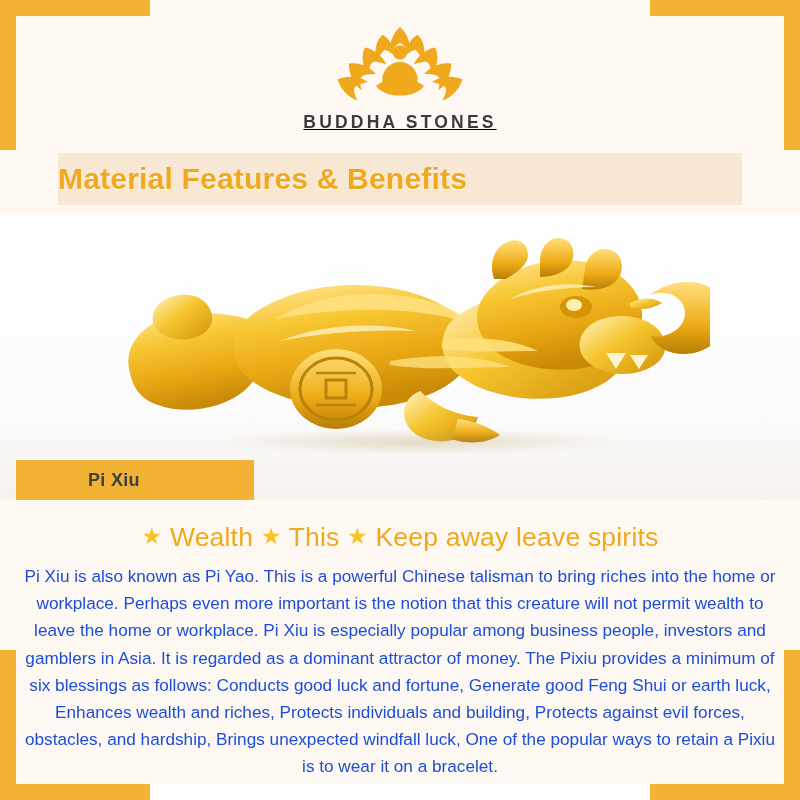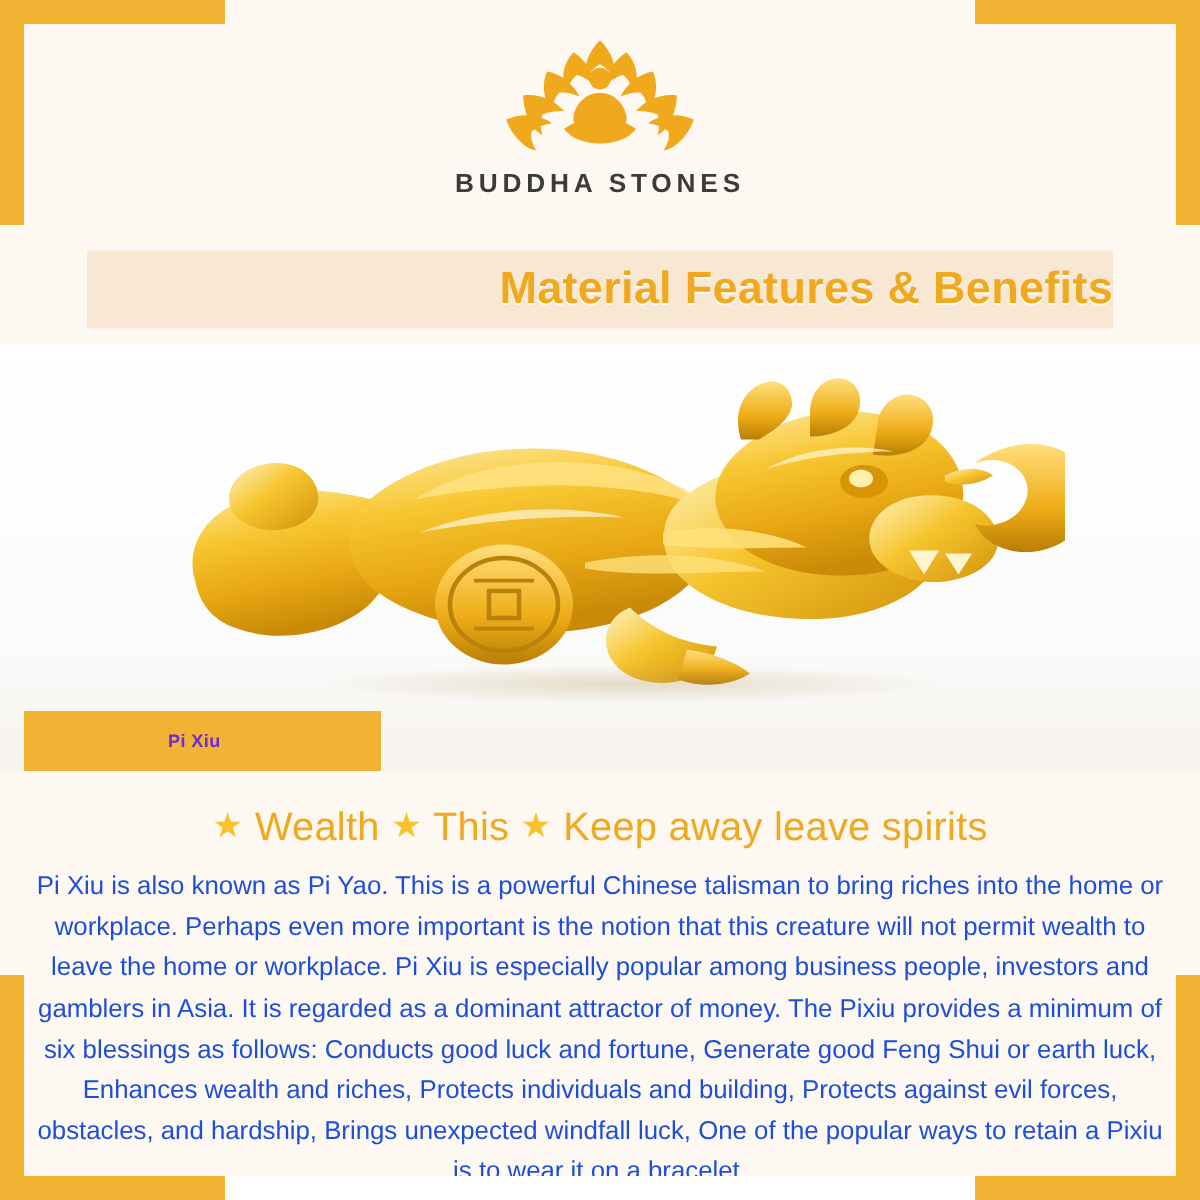--- a/index.html
+++ b/index.html
@@ -30,44 +30,45 @@
   .corner-br-h { right: 0; bottom: 0; width: 150px; height: 16px; }
   .corner-br-v { right: 0; bottom: 0; width: 16px; height: 150px; }
 
   
   .header {
     position: relative;
     padding-top: 22px;
     text-align: center;
     background: #fdf8f2;
     height: 145px;
+    text-decoration: underline;
   }
   .logo-mark {
     width: 160px; height: 88px;
     margin: 0 auto;
     display: block;
   }
   .brand-name {
     margin-top: 2px;
     font-size: 17.5px;
     letter-spacing: 3.2px;
     font-weight: bold;
     color: #3b3b3b;
   }
 
   
   .title-band {
     position: relative;
-    margin: 22px auto 0 auto;
+    margin: 8px auto 0 auto;
     width: 684px;
     height: 52px;
     background: #f7e7d3;
     display: flex;
     align-items: center;
-    justify-content: flex-end;
+    justify-content: flex-start;
   }
   .title-band .title-text {
     color: #f0a91e;
     font-size: 30px;
     font-weight: bold;
     letter-spacing: 0.2px;
     text-shadow: 0 1px 0 #ffffff;
   }
 
   
@@ -101,24 +102,24 @@
     left: 16px;
     bottom: 0;
     width: 238px;
     height: 40px;
     background: #f2b233;
     display: flex;
     align-items: center;
     z-index: 6;
   }
   .label-tab .label-text {
-    color: #6d28d9;
-    font-size: 12px;
+    color: #404040;
+    font-size: 18px;
     font-weight: bold;
-    padding-left: 96px;
+    padding-left: 72px;
     letter-spacing: 0.3px;
   }
 
   
   .benefits {
     text-align: center;
     margin-top: 22px;
     font-size: 26.5px;
     color: #f0a81c;
     font-weight: normal;

